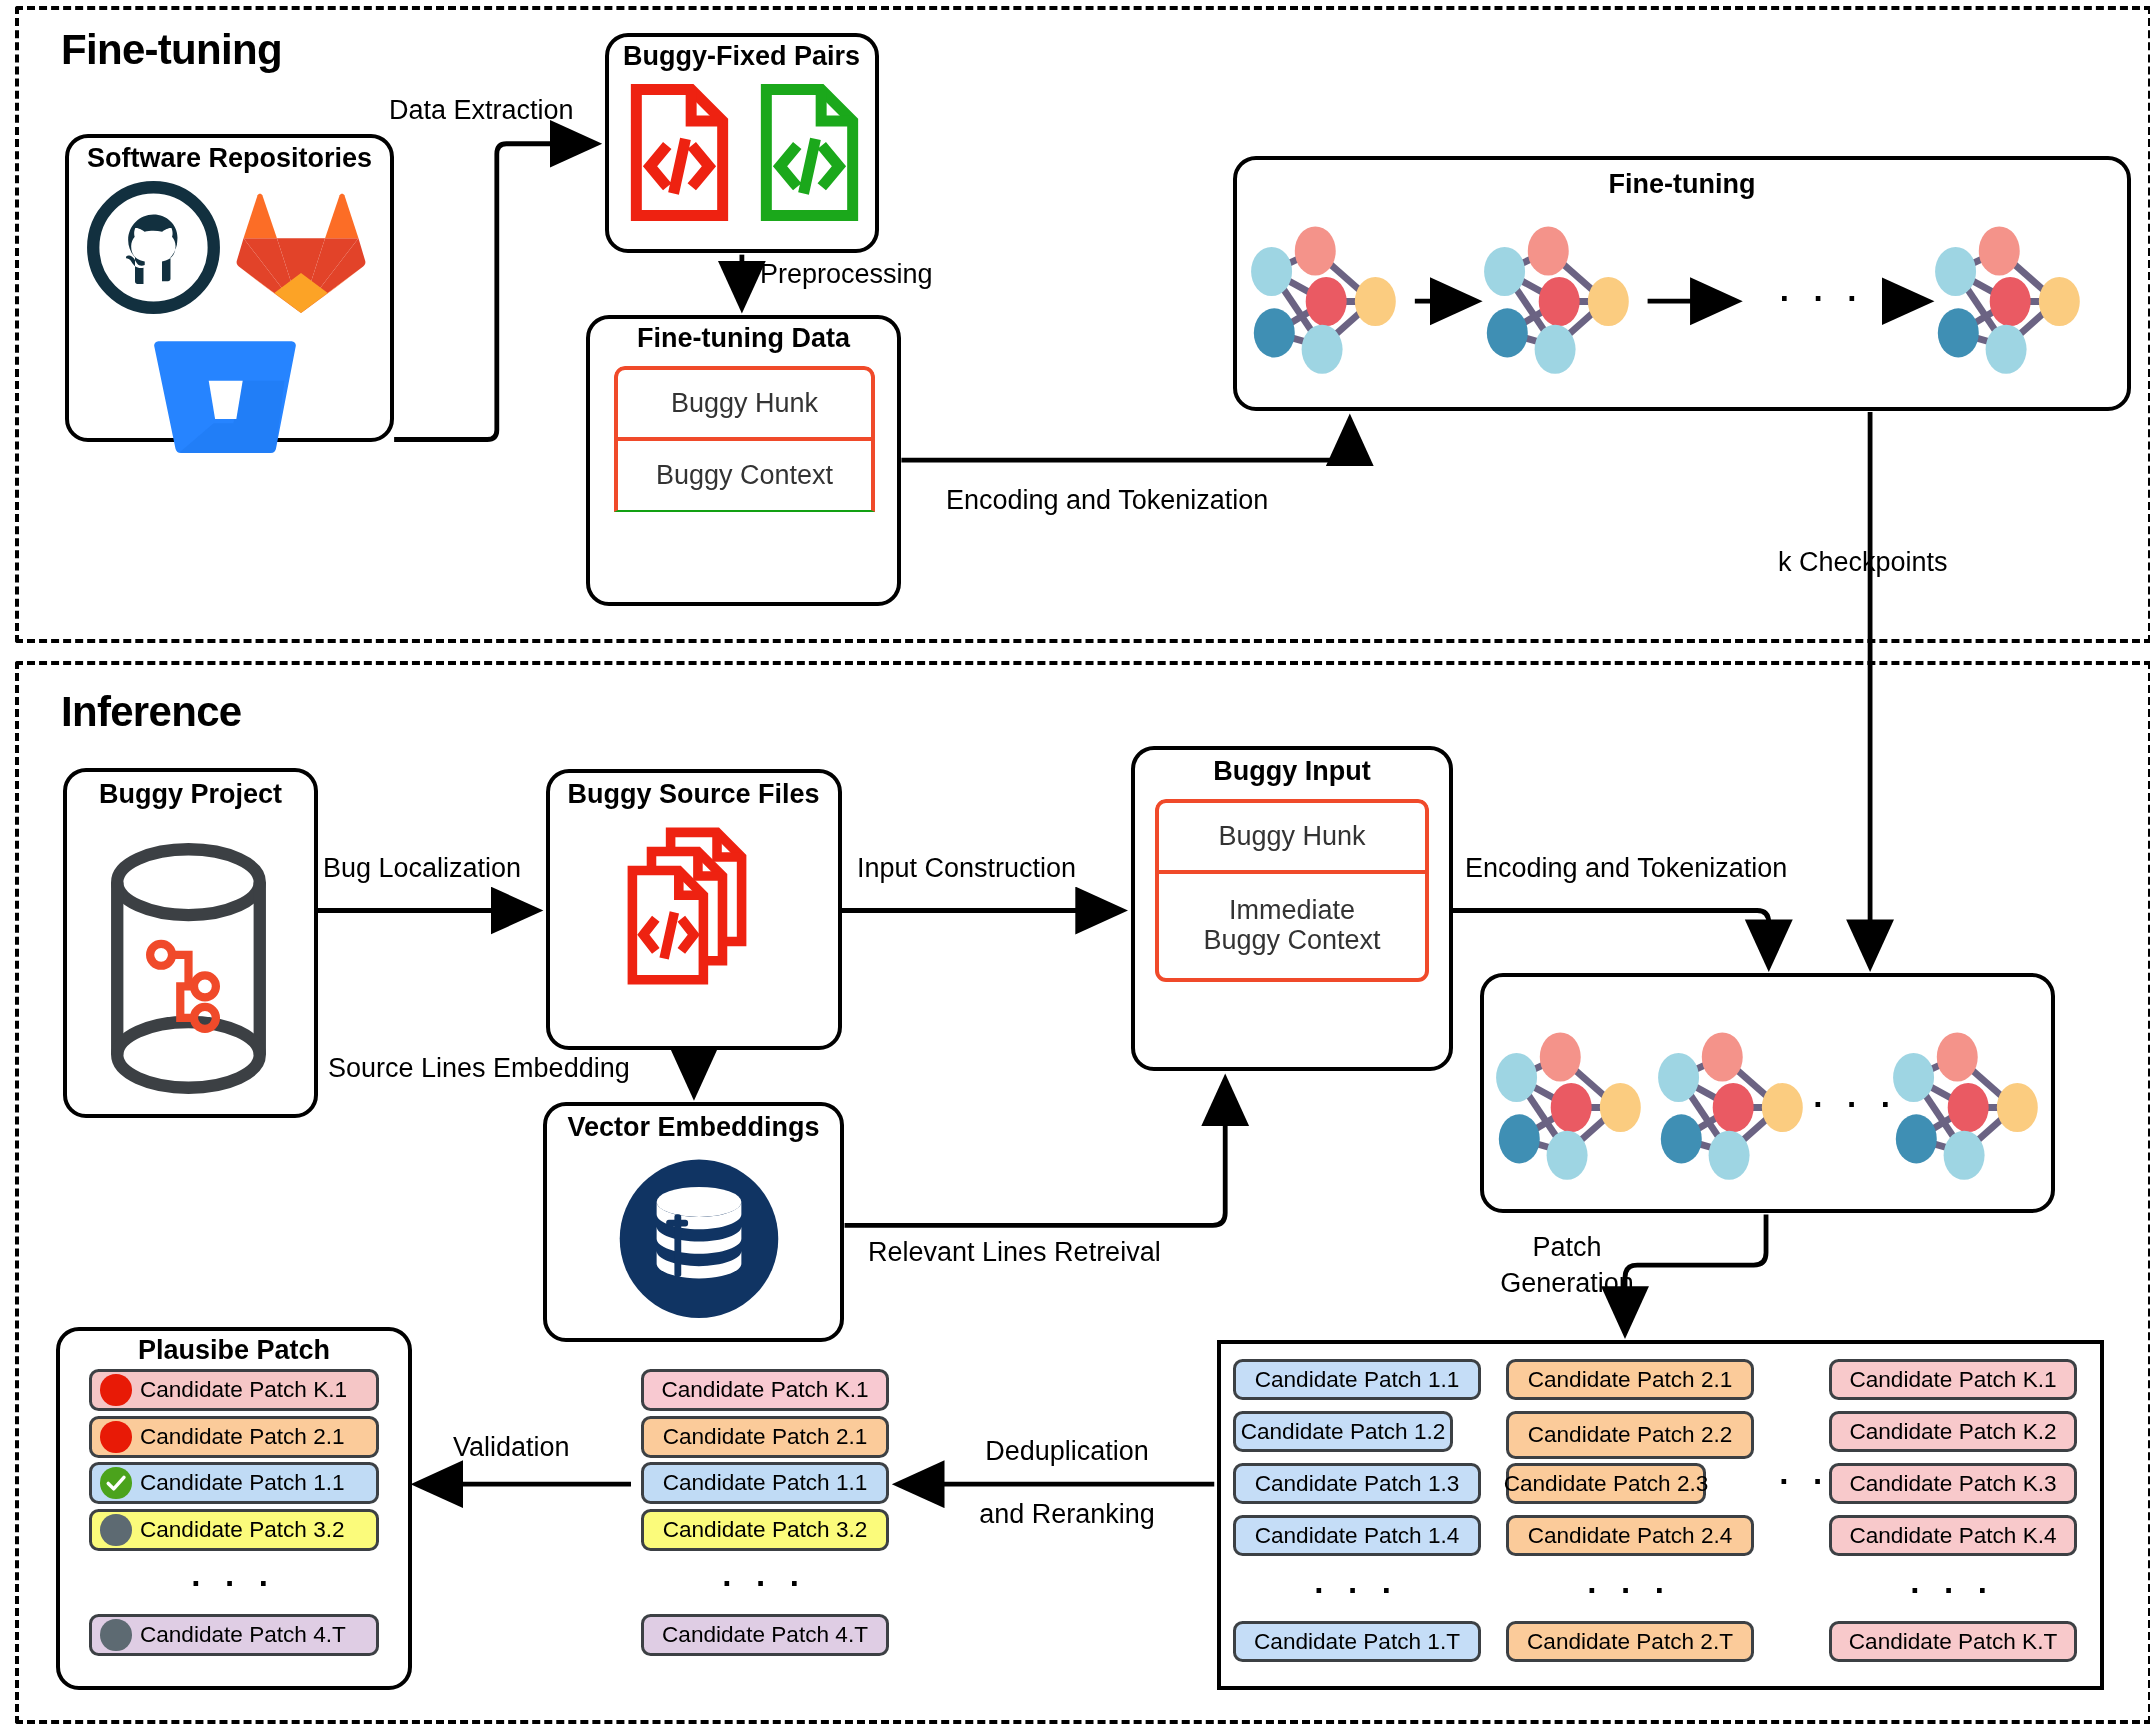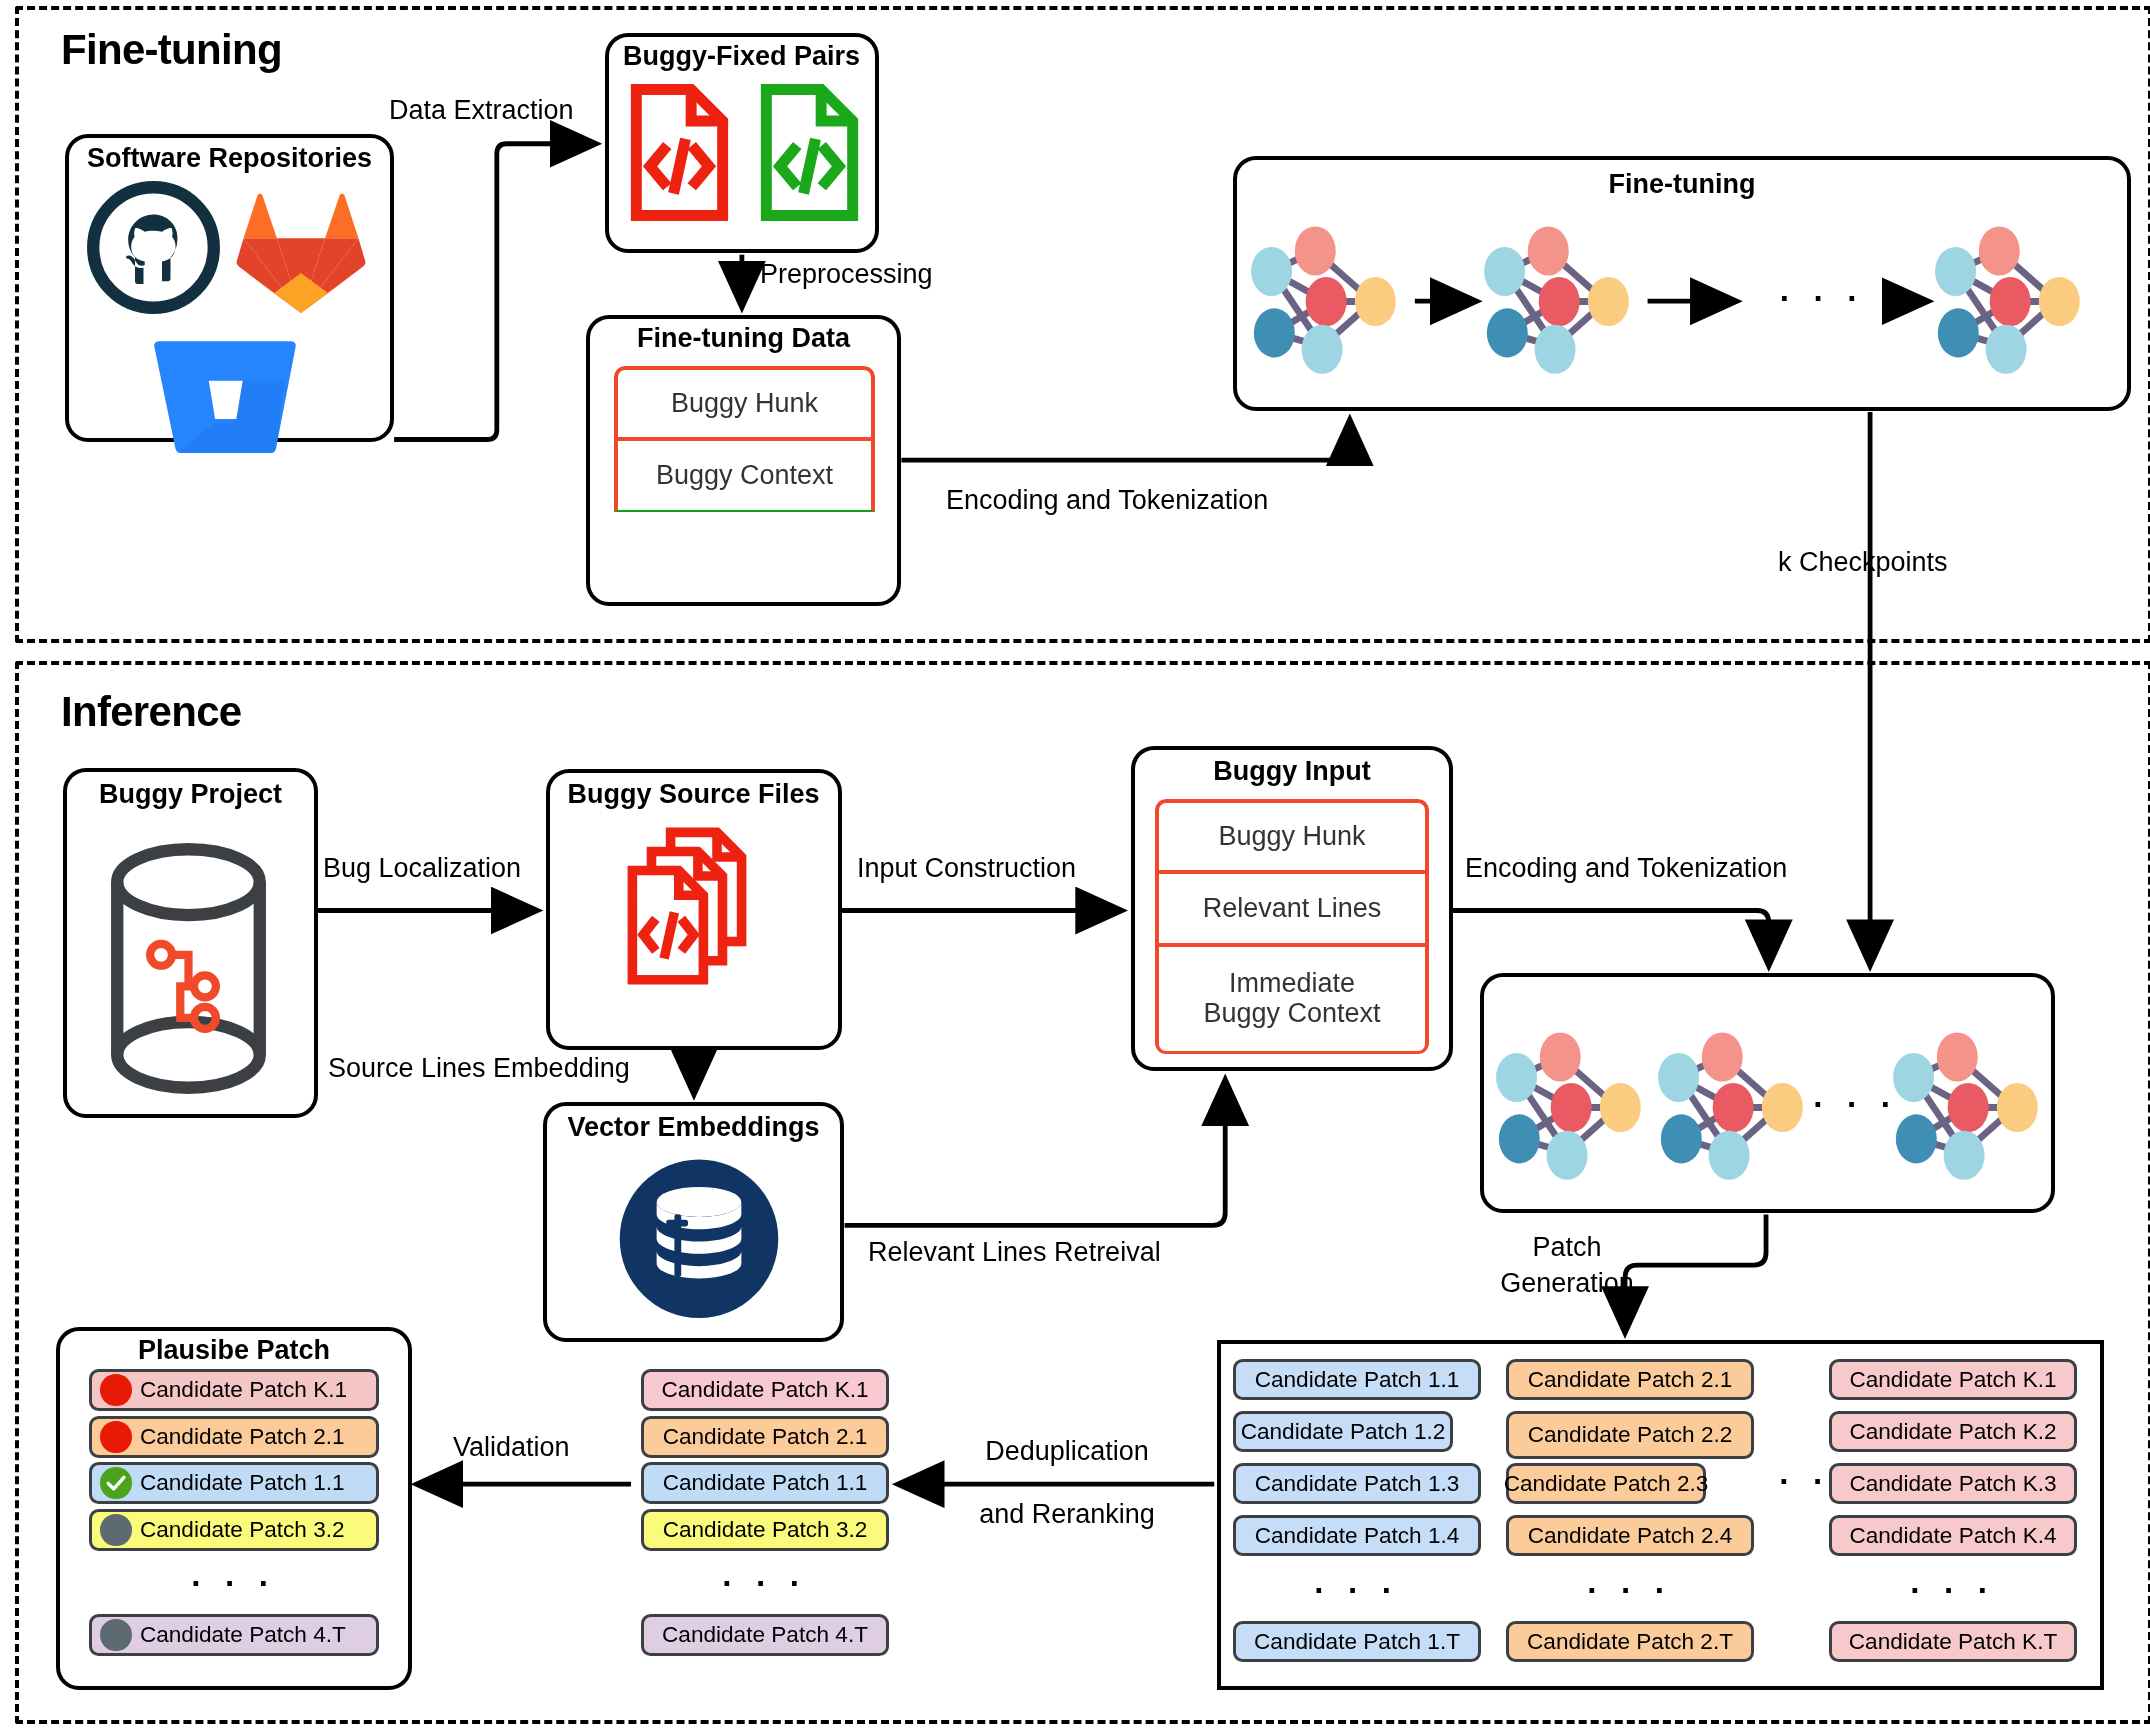--- a/index.html
+++ b/index.html
@@ -220,22 +220,20 @@
         <rect x="36" y="48" width="16" height="5" rx="2"></rect>
       </g>
     </svg>
   </div>
 
   <div class="abs rbox" style="left:1123px;top:746px;width:322px;height:325px;"></div>
   <div class="abs box-title" style="left:1123px;top:757px;width:322px;">Buggy Input</div>
   <div class="abs stack" style="left:1147px;top:799px;width:274px;height:255px;">
     <div class="stack-row" style="height:73px;border:4.1px solid #f04a2a;border-bottom:2.1px solid #f04a2a;
                 border-radius:11px 11px 0 0;">Buggy Hunk</div>
-    <div class="stack-row" style="height:73px;border-left:4.1px solid #f04a2a;border-right:4.1px solid #f04a2a;
-                border-top:2.1px solid #f04a2a;border-bottom:2.1px solid #f04a2a;">Relevant Lines</div>
     <div class="stack-row" style="height:110px;border:4.1px solid #f04a2a;border-top:2.1px solid #f04a2a;
                 border-radius:0 0 11px 11px;white-space:pre-line;">Immediate
 Buggy Context</div>
   </div>
 
   <div class="abs rbox" style="left:1472px;top:973px;width:575px;height:240px;"></div>
 
   <div class="abs" style="left:1484px;top:1032px;">
     <svg width="157" height="151" viewBox="0 0 115 110">
       <g stroke="#6b6383" stroke-width="5">

